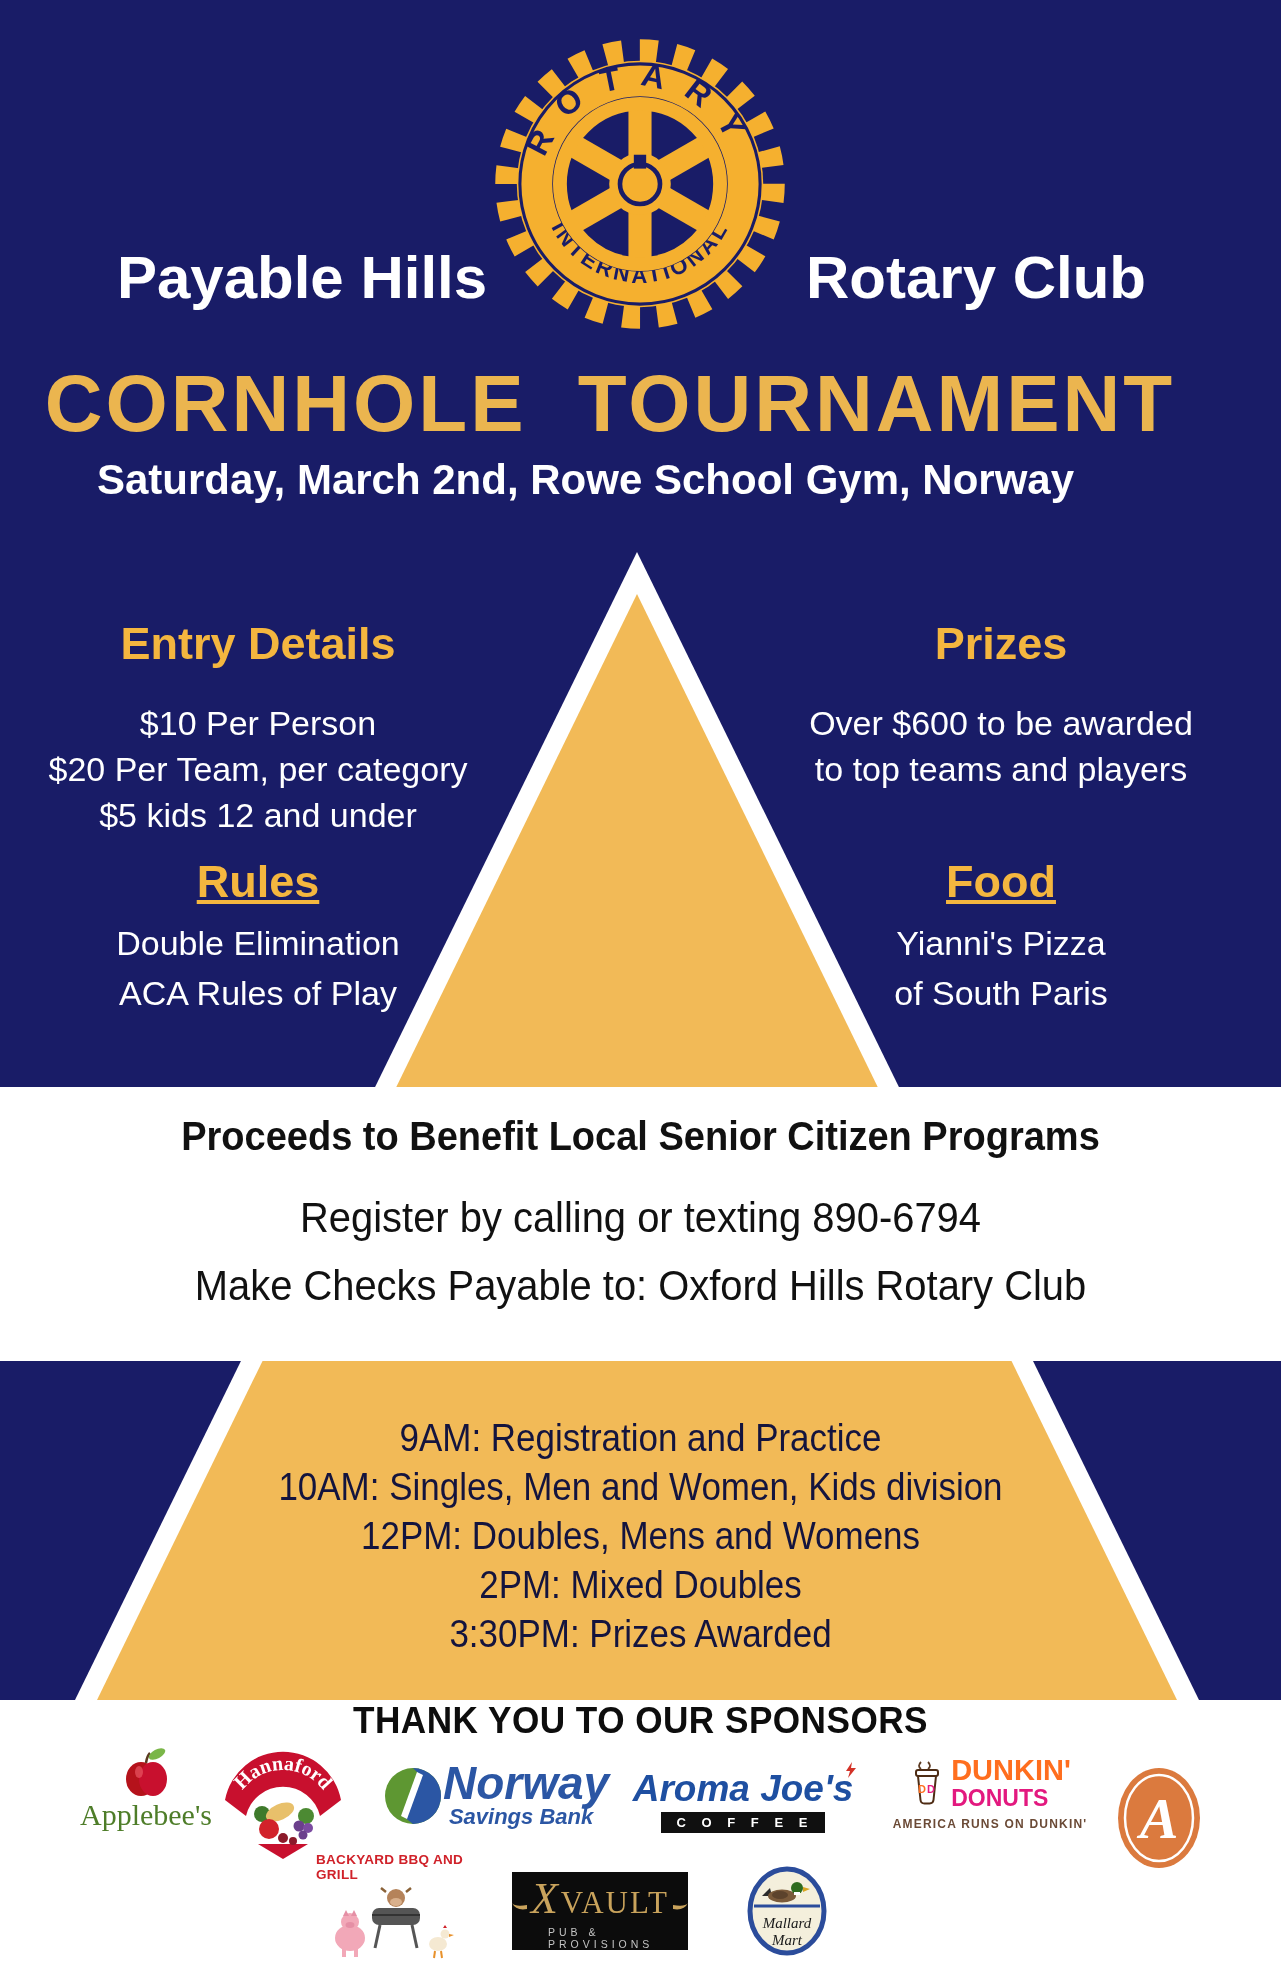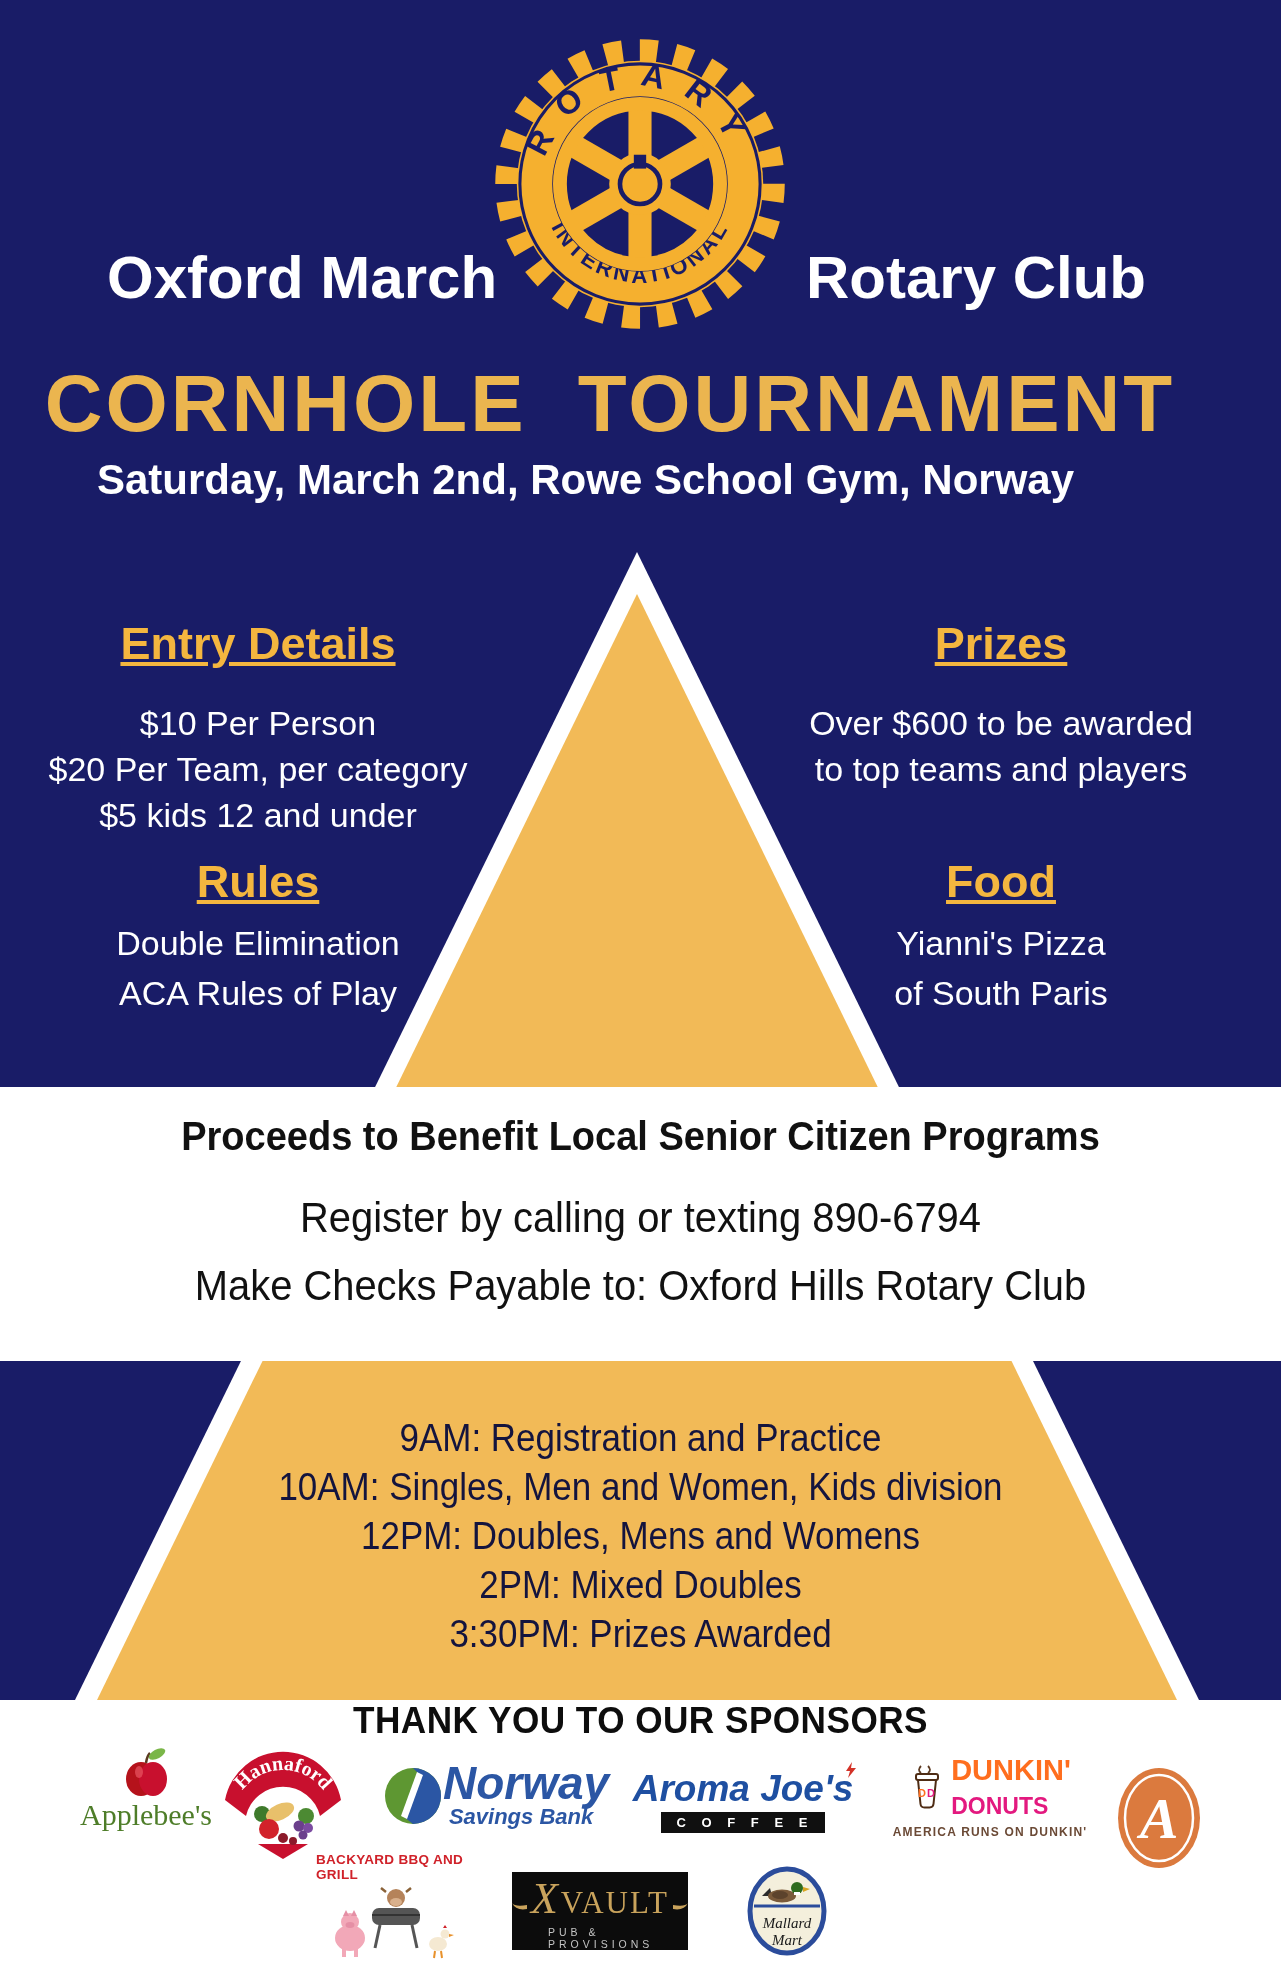--- a/index.html
+++ b/index.html
@@ -18,21 +18,21 @@
   #club-left{left:82px;}
   #club-right{left:756px;}
   #logo{left:486px;top:30px;}
   #title{left:0;top:358px;width:1220px;font-size:80px;font-weight:700;color:#EBB54F;letter-spacing:3px;word-spacing:26px;}
   #subtitle{left:0;top:456px;width:1171px;font-size:42px;font-weight:700;color:#fff;}
 
   
   .col-head{width:460px;font-size:45px;font-weight:700;color:#F4B63F;}
   .col-lines{width:460px;font-size:34px;color:#fff;}
   .colL{left:28px;} .colR{left:771px;}
-  .row1h{top:618px;text-decoration:underline;} .row1l{top:700px;line-height:46px;}
+  .row1h{top:618px;} .row1l{top:700px;line-height:46px;}
   .row2h{top:856px;text-decoration:underline;} .row2l{top:918px;line-height:50px;}
 
   
   .band-line{left:0;width:1281px;color:#111;transform:scaleX(.95);}
   #band1{top:1114px;font-size:40px;font-weight:700;}
   #band2{top:1194px;font-size:42px;}
   #band3{top:1262px;font-size:42px;}
 
   
   #schedule{left:0;top:1414px;width:1281px;font-size:38px;line-height:49px;color:#14143E;transform:scaleX(.92);}
@@ -51,21 +51,21 @@
   .norway-big{font-size:46px;font-weight:700;font-style:italic;color:#2B56A4;line-height:42px;}
   .norway-small{font-size:22px;font-weight:700;font-style:italic;color:#2B56A4;padding-left:6px;}
 
   #aroma{left:628px;top:1768px;width:230px;}
   .aroma-script{position:relative;font-family:Liberation Sans, sans-serif;font-style:italic;font-weight:700;font-size:37px;color:#1E4FA1;}
   .aroma-bolt{position:absolute;right:-4px;top:-6px;}
   .aroma-bar{margin-top:2px;background:#101010;color:#fff;font-size:13px;font-weight:700;letter-spacing:6px;padding:3px 12px 3px 16px;}
 
   #dunkin{left:864px;top:1756px;width:252px;}
   .dunkin-row{display:flex;align-items:center;gap:6px;}
-  .dunkin-words{display:flex;flex-direction:column;line-height:28px;gap:8px;}
+  .dunkin-words{display:flex;flex-direction:column;line-height:28px;}
   .dunkin1{font-size:29px;font-weight:800;color:#FF6E1E;}
   .dunkin2{font-size:23px;font-weight:800;color:#E3197F;}
   .dunkin-tag{margin-top:5px;font-size:12px;font-weight:700;color:#6B4A36;letter-spacing:1.2px;}
 
   #a-circle{left:1116px;top:1766px;width:86px;}
 
   #backyard{left:316px;top:1852px;width:160px;}
   .backyard-text{font-size:13.5px;font-weight:700;color:#D0222A;letter-spacing:.3px;}
 
   #xvault{left:512px;top:1872px;width:176px;height:78px;background:#0C0C0C;
@@ -109,21 +109,21 @@
         <rect x="-54" y="-7.5" width="108" height="15" fill="#F5B02F" transform="rotate(30)"></rect>
         <rect x="-54" y="-7.5" width="108" height="15" fill="#F5B02F" transform="rotate(150)"></rect>
         <circle r="52" fill="none" stroke="#F5B02F" stroke-width="9"></circle>
         <circle r="20" fill="#F5B02F"></circle>
         <circle r="13" fill="none" stroke="#191C67" stroke-width="3"></circle>
         <rect x="-4" y="-19" width="8" height="9" fill="#191C67"></rect>
       </g>
     </svg>
   </div>
 
-  <div class="abs ctr club-name" id="club-left">Oxford March</div>
+  <div class="abs ctr club-name" id="club-left">Payable Hills</div>
   <div class="abs ctr club-name" id="club-right">Rotary Club</div>
 
   <div class="abs ctr" id="title">CORNHOLE TOURNAMENT</div>
   <div class="abs ctr" id="subtitle">Saturday, March 2nd, Rowe School Gym, Norway</div>
 
   <div class="abs ctr col-head colL row1h">Entry Details</div>
   <div class="abs ctr col-lines colL row1l">
     <div>$10 Per Person</div>
     <div>$20 Per Team, per category</div>
     <div>$5 kids 12 and under</div>

